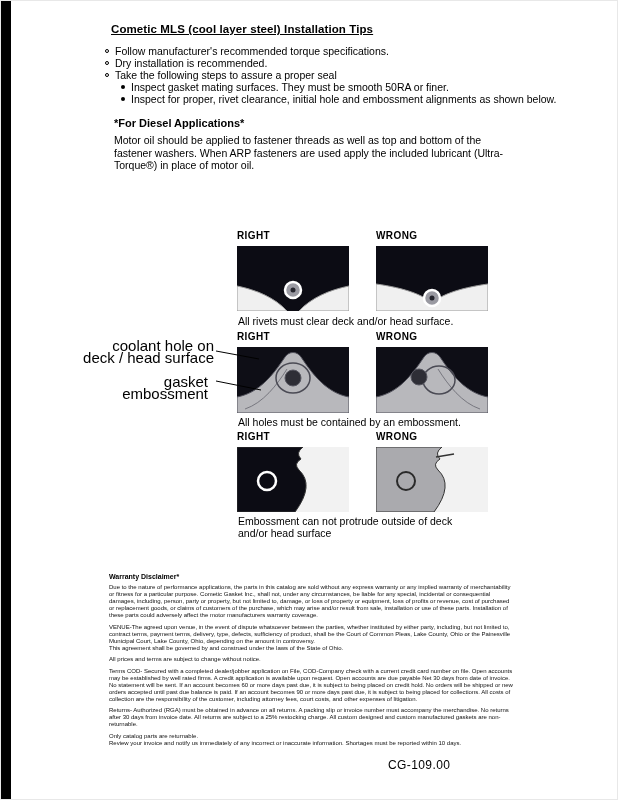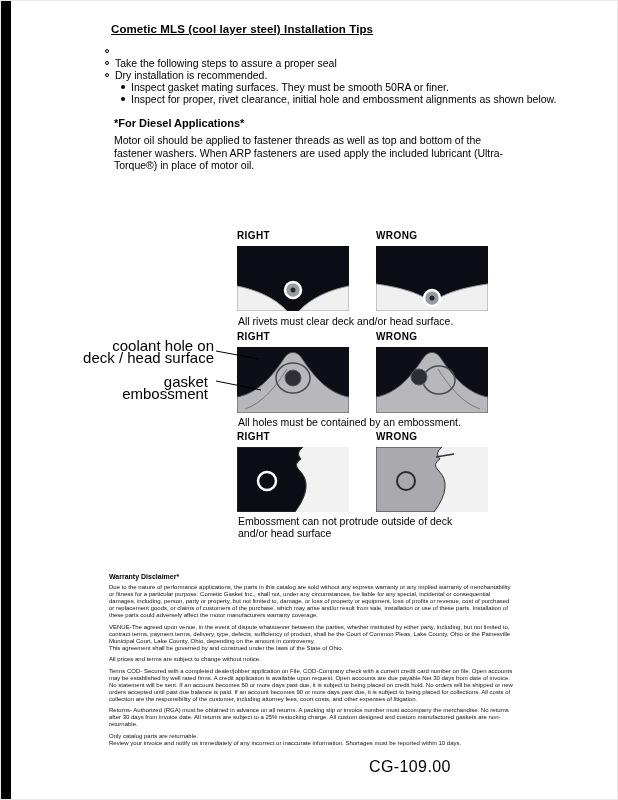--- a/index.html
+++ b/index.html
@@ -30,34 +30,34 @@
   .dg-cap { left:237px; font-size:10.5px; white-space:pre-line; line-height:12px; }
 
   .ann { text-align:right; font-size:15px; line-height:11.5px; white-space:pre-line; }
   .ann1 { left:80px; top:339px; width:133px; }
   .ann2 { left:80px; top:375px; width:127px; }
 
   .disc-h { left:108px; top:572px; font-size:7px; font-weight:bold; }
   .disc { left:108px; top:583px; width:404px; font-size:6px; line-height:7px; color:#111; }
   .disc p { margin-bottom:4.5px; white-space:pre-line; }
 
-  .footer { left:368px; top:757px; font-size:16px; letter-spacing:.4px; }
+  .footer { left:387px; top:757px; font-size:12px; letter-spacing:.4px; }
 </style>
 </head>
 <body>
 
 <div class="page">
   <div class="abs leftbar"></div>
 
   <div class="abs title">Cometic MLS (cool layer steel) Installation Tips</div>
 
   <div class="abs tips">
-    <div class="tip"><span class="b-hollow"></span></div>
+    <div class="tip"><span class="b-hollow"></span><span>Follow manufacturer's recommended torque specifications.</span></div>
+    <div class="tip"><span class="b-hollow"></span><span>Dry installation is recommended.</span></div>
     <div class="tip"><span class="b-hollow"></span><span>Take the following steps to assure a proper seal</span></div>
-    <div class="tip"><span class="b-hollow"></span><span>Dry installation is recommended.</span></div>
     <div class="tip sub"><span class="b-solid"></span><span>Inspect gasket mating surfaces.  They must be smooth 50RA or finer.</span></div>
     <div class="tip sub"><span class="b-solid"></span><span>Inspect for proper, rivet clearance, initial hole and embossment alignments as shown below.</span></div>
   </div>
 
   <div class="abs diesel-h">*For Diesel Applications*</div>
   <div class="abs para p1">Motor oil should be applied to fastener threads as well as top and bottom of the fastener washers. When ARP fasteners are used apply the included lubricant (Ultra-Torque®) in place of motor oil.</div>
 
   <div class="abs dg-h col1" style="top:229px;">RIGHT</div>
   <div class="abs dg-h col2" style="top:229px;">WRONG</div>
   <svg class="abs dg-img col1" style="top:245px;" width="112" height="65" viewBox="0 0 112 65">

